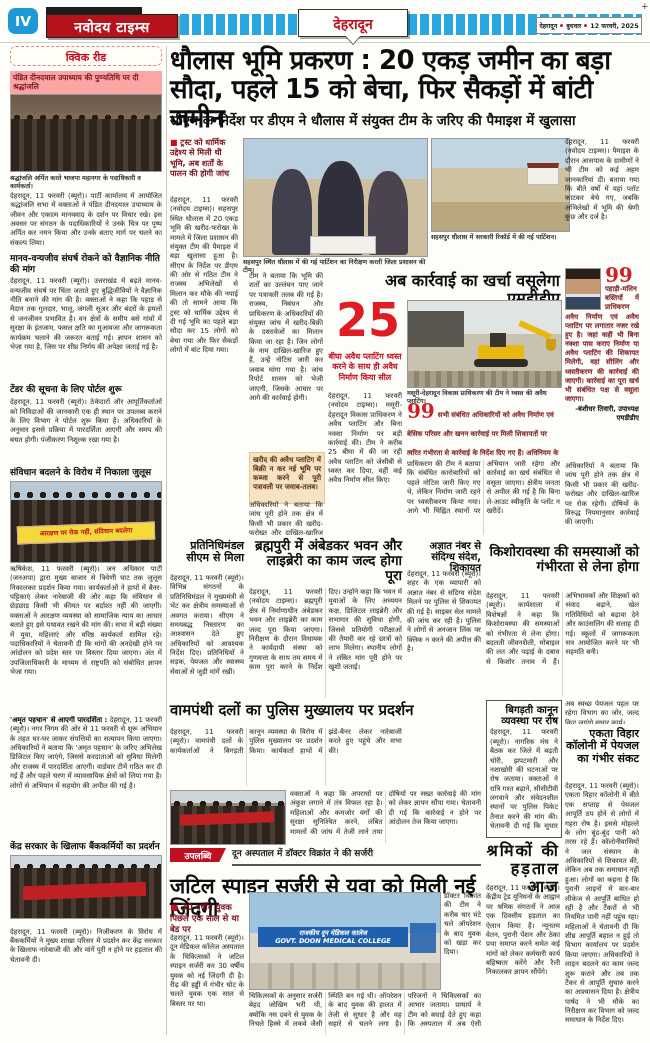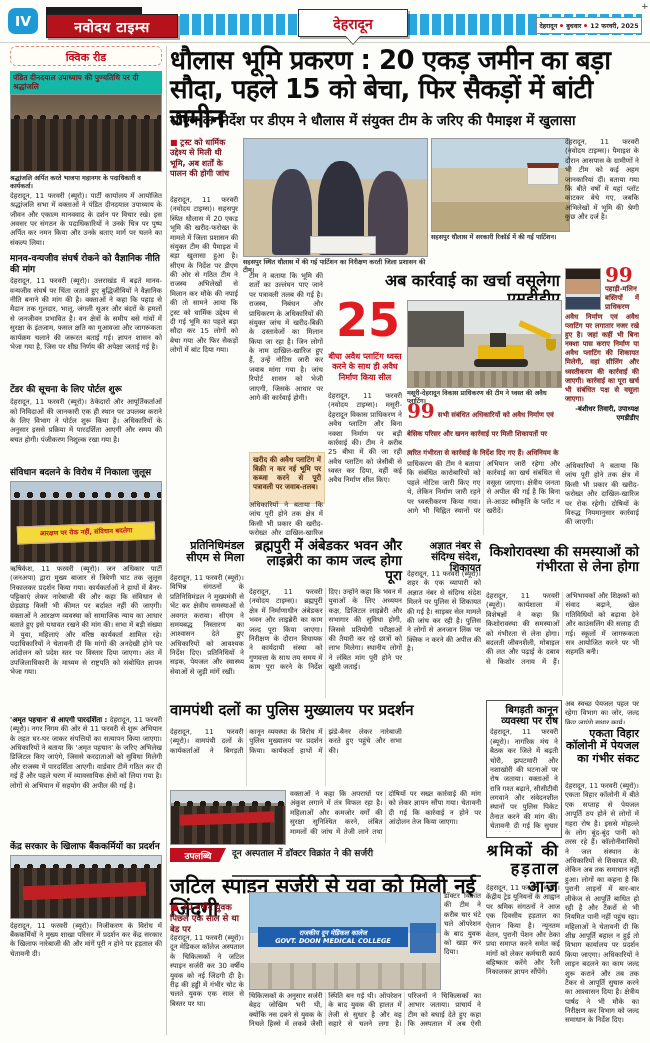--- a/index.html
+++ b/index.html
@@ -57,27 +57,27 @@
   
   .qmark{font-family:"DejaVu Serif",serif;font-weight:bold;color:#d01f26;font-size:20px;line-height:.8;
         display:inline-block;transform:rotate(180deg);}
   .quote-text{font-size:6.8px;font-weight:bold;color:#7a1f1f;line-height:1.35;text-align:justify;}
   .attrib{font-size:6.8px;font-weight:bold;color:#111;text-align:right;}
   .portrait{float:left;width:34px;height:40px;margin:2px 4px 2px 0;border:1px solid #999;
         background:linear-gradient(#2b2018 0 26%,#c69873 26% 62%,#dfe3e8 62% 70%,#37465f 70%);}
   
   .railhead{border:1.5px dashed #d98a7a;border-radius:6px;height:18px;display:flex;align-items:center;
         justify-content:center;color:#c01020;font-weight:bold;font-size:11px;margin-bottom:5px;background:#fffdf6;}
-  .tanstrip{background:#14b8a6;color:#7a1420;font-weight:bold;font-size:7.5px;padding:2px 3px;line-height:1.25;}
+  .tanstrip{background:#fca5a5;color:#7a1420;font-weight:bold;font-size:7.5px;padding:2px 3px;line-height:1.25;}
   .railhl{font-weight:bold;font-size:9px;line-height:1.2;color:#0d0d0d;margin:5px 0 3px;}
   .bignum{color:#e11b22;font-weight:bold;font-size:46px;line-height:.9;}
   .numlabel{color:#c01020;font-weight:bold;font-size:8px;line-height:1.3;text-align:center;}
   .tag-red{background:#c01020;color:#fff;font-weight:bold;font-size:9px;display:flex;align-items:center;
         justify-content:center;clip-path:polygon(0 0,100% 0,88% 100%,0 100%);}
-  .kickline{border-bottom:2px solid #555;font-size:9px;font-weight:bold;color:#222;padding-bottom:16px;}
+  .kickline{border-bottom:2px solid #555;font-size:9px;font-weight:bold;color:#222;padding-bottom:5px;}
   .boxed{border:1px solid #555;padding:3px;}
 </style>
 </head>
 <body>
 
 <div class="page">
 
   <div class="abs logo">IV</div>
   <div class="abs tagstrip"></div>
   <div class="abs nameplate">नवोदय टाइम्स</div>
@@ -126,21 +126,21 @@
       <b>'अमृत पहचान' से आएगी पारदर्शिता :</b>
       <span>देहरादून, 11 फरवरी (ब्यूरो)। नगर निगम की ओर से 11 फरवरी से शुरू अभियान के तहत घर-घर जाकर संपत्तियों का सत्यापन किया जाएगा। अधिकारियों ने बताया कि 'अमृत पहचान' के जरिए अभिलेख डिजिटल किए जाएंगे, जिससे करदाताओं को सुविधा मिलेगी और राजस्व में पारदर्शिता आएगी। वार्डवार टीमें गठित कर दी गई हैं और पहले चरण में व्यावसायिक क्षेत्रों को लिया गया है। लोगों से अभियान में सहयोग की अपील की गई है।</span>
     </div>
 
     <div class="railhl">केंद्र सरकार के खिलाफ बैंककर्मियों का प्रदर्शन</div>
     <div class="ph" style="position:relative;width:150px;height:62px;background:linear-gradient(#cfd8de 0 25%,#8c8476 25%);">
       <div class="heads" style="top:6px;"></div>
       <div class="crowd-dark" style="height:80%;"></div>
       <div class="banner-r" style="top:28px;height:14px;"></div>
     </div>
-    <div class="body" style="height:46px;margin-top:3px;">देहरादून, 11 फरवरी (ब्यूरो)। निजीकरण के विरोध में बैंककर्मियों ने मुख्य शाखा परिसर में प्रदर्शन कर केंद्र सरकार के खिलाफ नारेबाजी की और मांगें पूरी न होने पर हड़ताल की चेतावनी दी।</div>
+    <div class="body" style="height:46px;margin-top:9px;">देहरादून, 11 फरवरी (ब्यूरो)। निजीकरण के विरोध में बैंककर्मियों ने मुख्य शाखा परिसर में प्रदर्शन कर केंद्र सरकार के खिलाफ नारेबाजी की और मांगें पूरी न होने पर हड़ताल की चेतावनी दी।</div>
   </div>
 
   <div class="abs hl" style="left:170px;top:46px;width:470px;font-size:26px;letter-spacing:-.5px;">धौलास भूमि प्रकरण : 20 एकड़ जमीन का बड़ा सौदा, पहले 15 को बेचा, फिर सैकड़ों में बांटी जमीन</div>
   <div class="abs hl" style="left:170px;top:113px;width:470px;font-size:13.5px;">सीएम के निर्देश पर डीएम ने धौलास में संयुक्त टीम के जरिए की पैमाइश में खुलासा</div>
 
   <div class="abs bulletline" style="left:170px;top:138px;width:68px;">
     <span class="sq">■ </span><span>ट्रस्ट को धार्मिक उद्देश्य से मिली थी भूमि, अब शर्तों के पालन की होगी जांच</span>
   </div>
   <div class="abs body" style="left:170px;top:196px;width:68px;height:339px;">देहरादून, 11 फरवरी (नवोदय टाइम्स)। सहसपुर स्थित धौलास में 20 एकड़ भूमि की खरीद-फरोख्त के मामले में जिला प्रशासन की संयुक्त टीम की पैमाइश में बड़ा खुलासा हुआ है। सीएम के निर्देश पर डीएम की ओर से गठित टीम ने राजस्व अभिलेखों से मिलान कर मौके की नपाई की तो सामने आया कि ट्रस्ट को धार्मिक उद्देश्य से दी गई भूमि का पहले बड़ा सौदा कर 15 लोगों को बेचा गया और फिर सैकड़ों लोगों में बांट दिया गया।</div>
 

